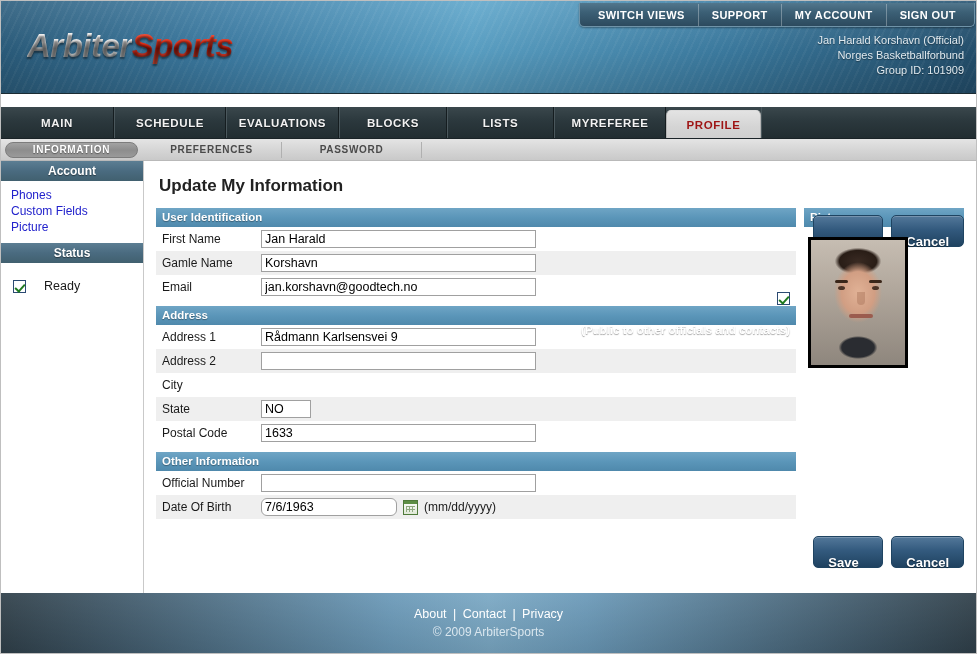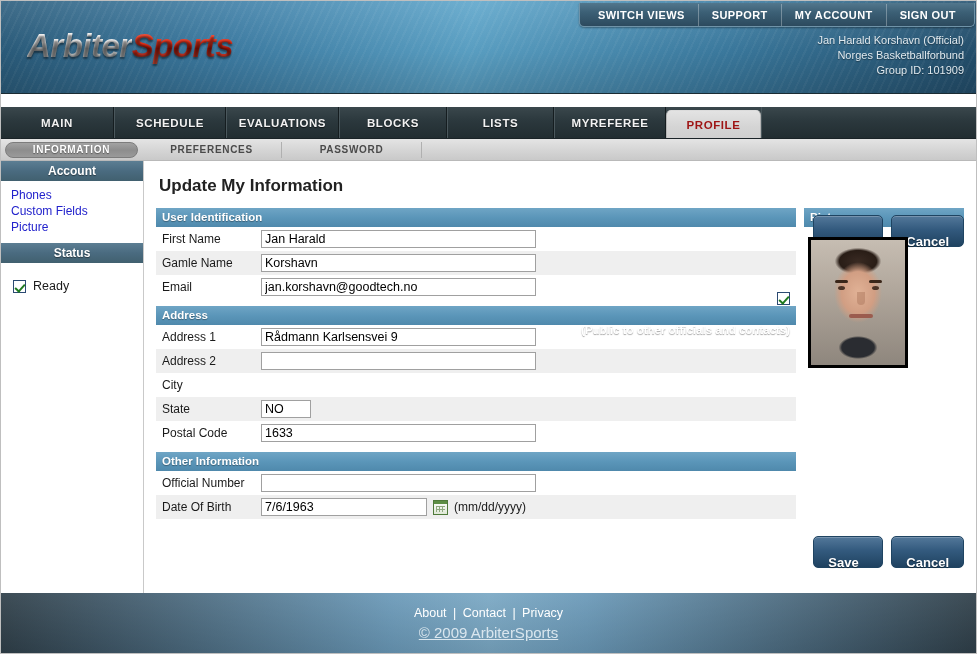--- a/index.html
+++ b/index.html
@@ -181,21 +181,21 @@
   }
   .side-links a {
     display: block;
     color: #2222cc;
     font-size: 12px;
     line-height: 16px;
     text-decoration: none;
   }
   .status-body {
     padding: 16px 0 0 12px;
-    display: flex; align-items: center; gap: 7px;
+    display: flex; align-items: center; gap: 18px;
   }
   .status-body .lbl { font-size: 12.5px; color: #1a1a1a; }
 
   .chk {
     width: 13px; height: 13px;
     background: #ffffff;
     border: 1px solid #2b4a72;
     position: relative;
     display: inline-block;
     flex: 0 0 13px;
@@ -291,21 +291,21 @@
     border: 1px solid #a0a0a0;
     background: #ffffff;
     font-family: "Liberation Sans", sans-serif;
     font-size: 12.5px;
     color: #000000;
     padding: 0 3px;
     outline: none;
   }
   .fld.w-std { width: 275px; }
   .fld.w-sm  { width: 50px; }
-  .fld.w-date{ width: 166px; }
+  .fld.w-date{ width: 136px; border-radius: 6px; }
 
   .datewrap { display: flex; align-items: center; gap: 6px; }
   .cal-icon {
     width: 15px; height: 15px;
     border: 1px solid #4f7a3a;
     background: linear-gradient(180deg,#ffffff 0%,#dfe8d6 100%);
     position: relative;
     display: inline-block;
     flex: 0 0 15px;
   }
@@ -393,23 +393,22 @@
     gap: 4px;
     text-align: right;
   }
   .footer .flinks {
     font-size: 12.5px;
     color: #ffffff;
   }
   .footer .flinks a { color:#ffffff; text-decoration:none; }
   .footer .sep { color: #ffffff; padding: 0 3px; }
   .footer .copy {
-    font-size: 15px;
+    font-size: 12px;
     color: #d9e6ee;
-    text-decoration: underline;
   }
 </style>
 </head>
 <body>
 
 <div id="app">
 
   <div class="banner">
 
     <div class="logo"><span class="a">Arbiter</span><span class="s">Sports</span></div>

